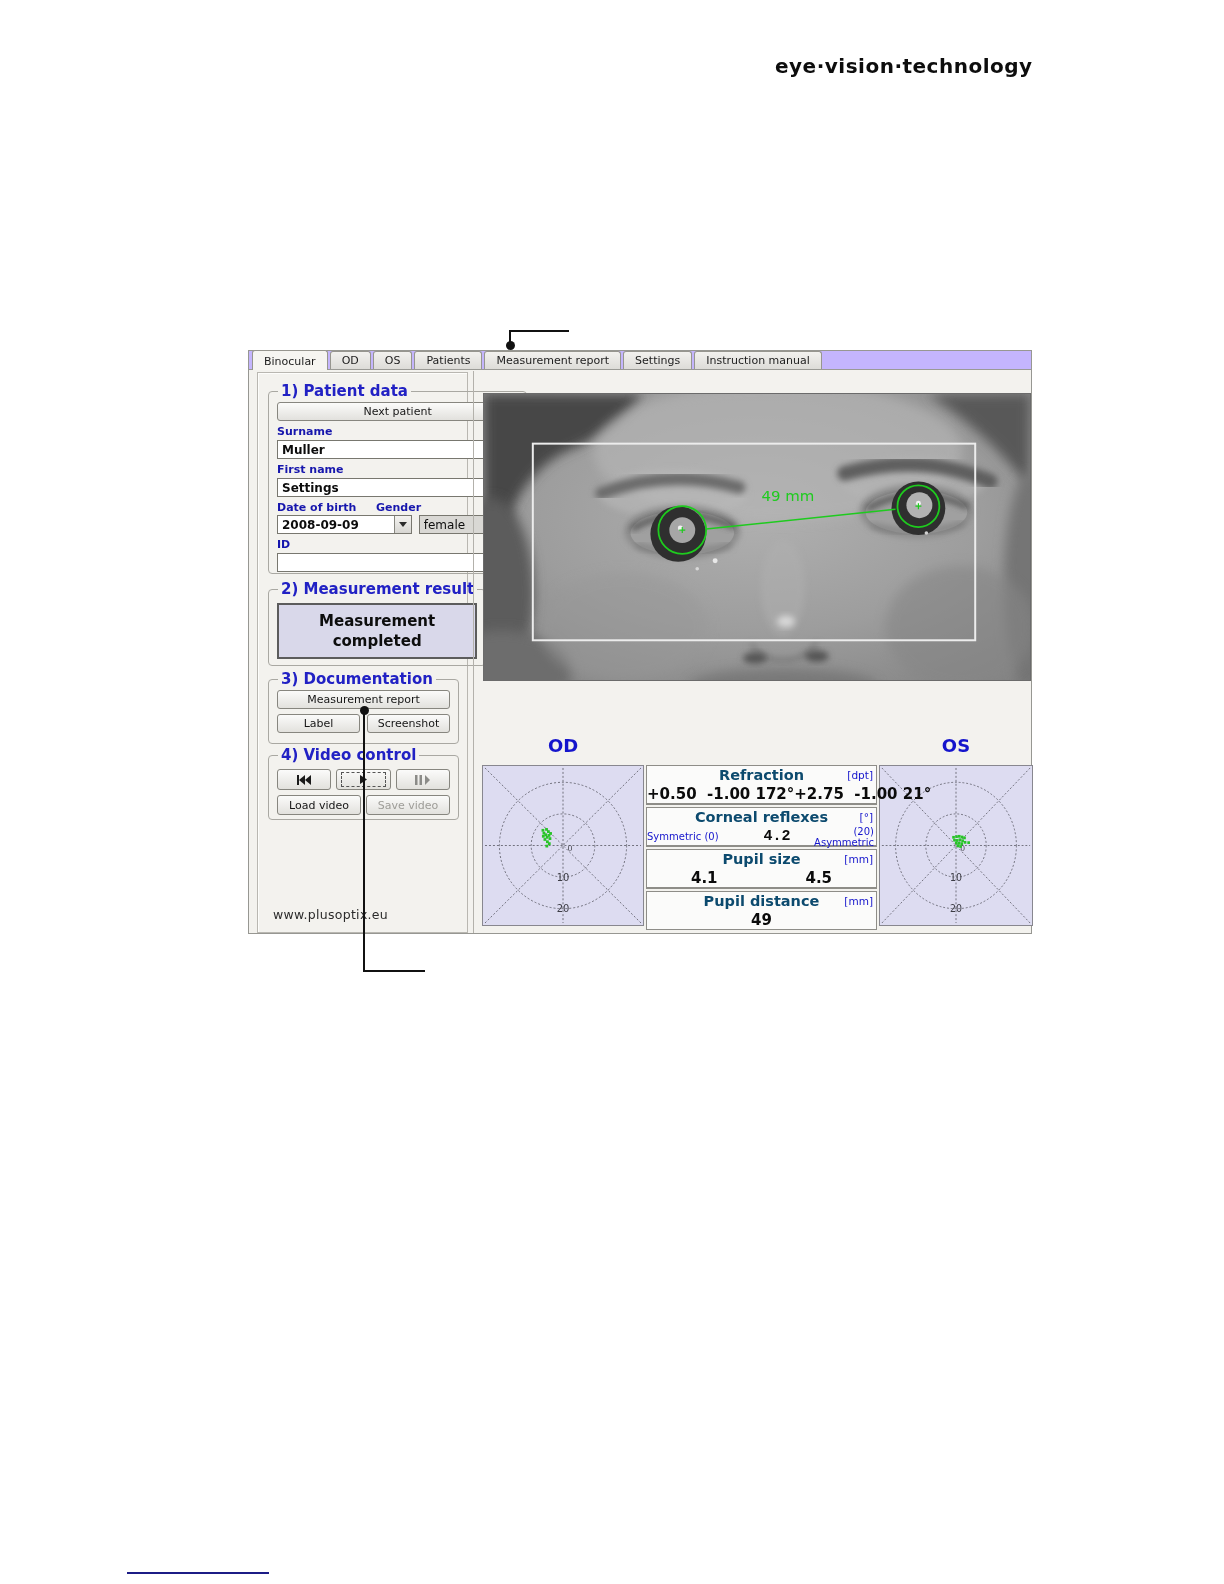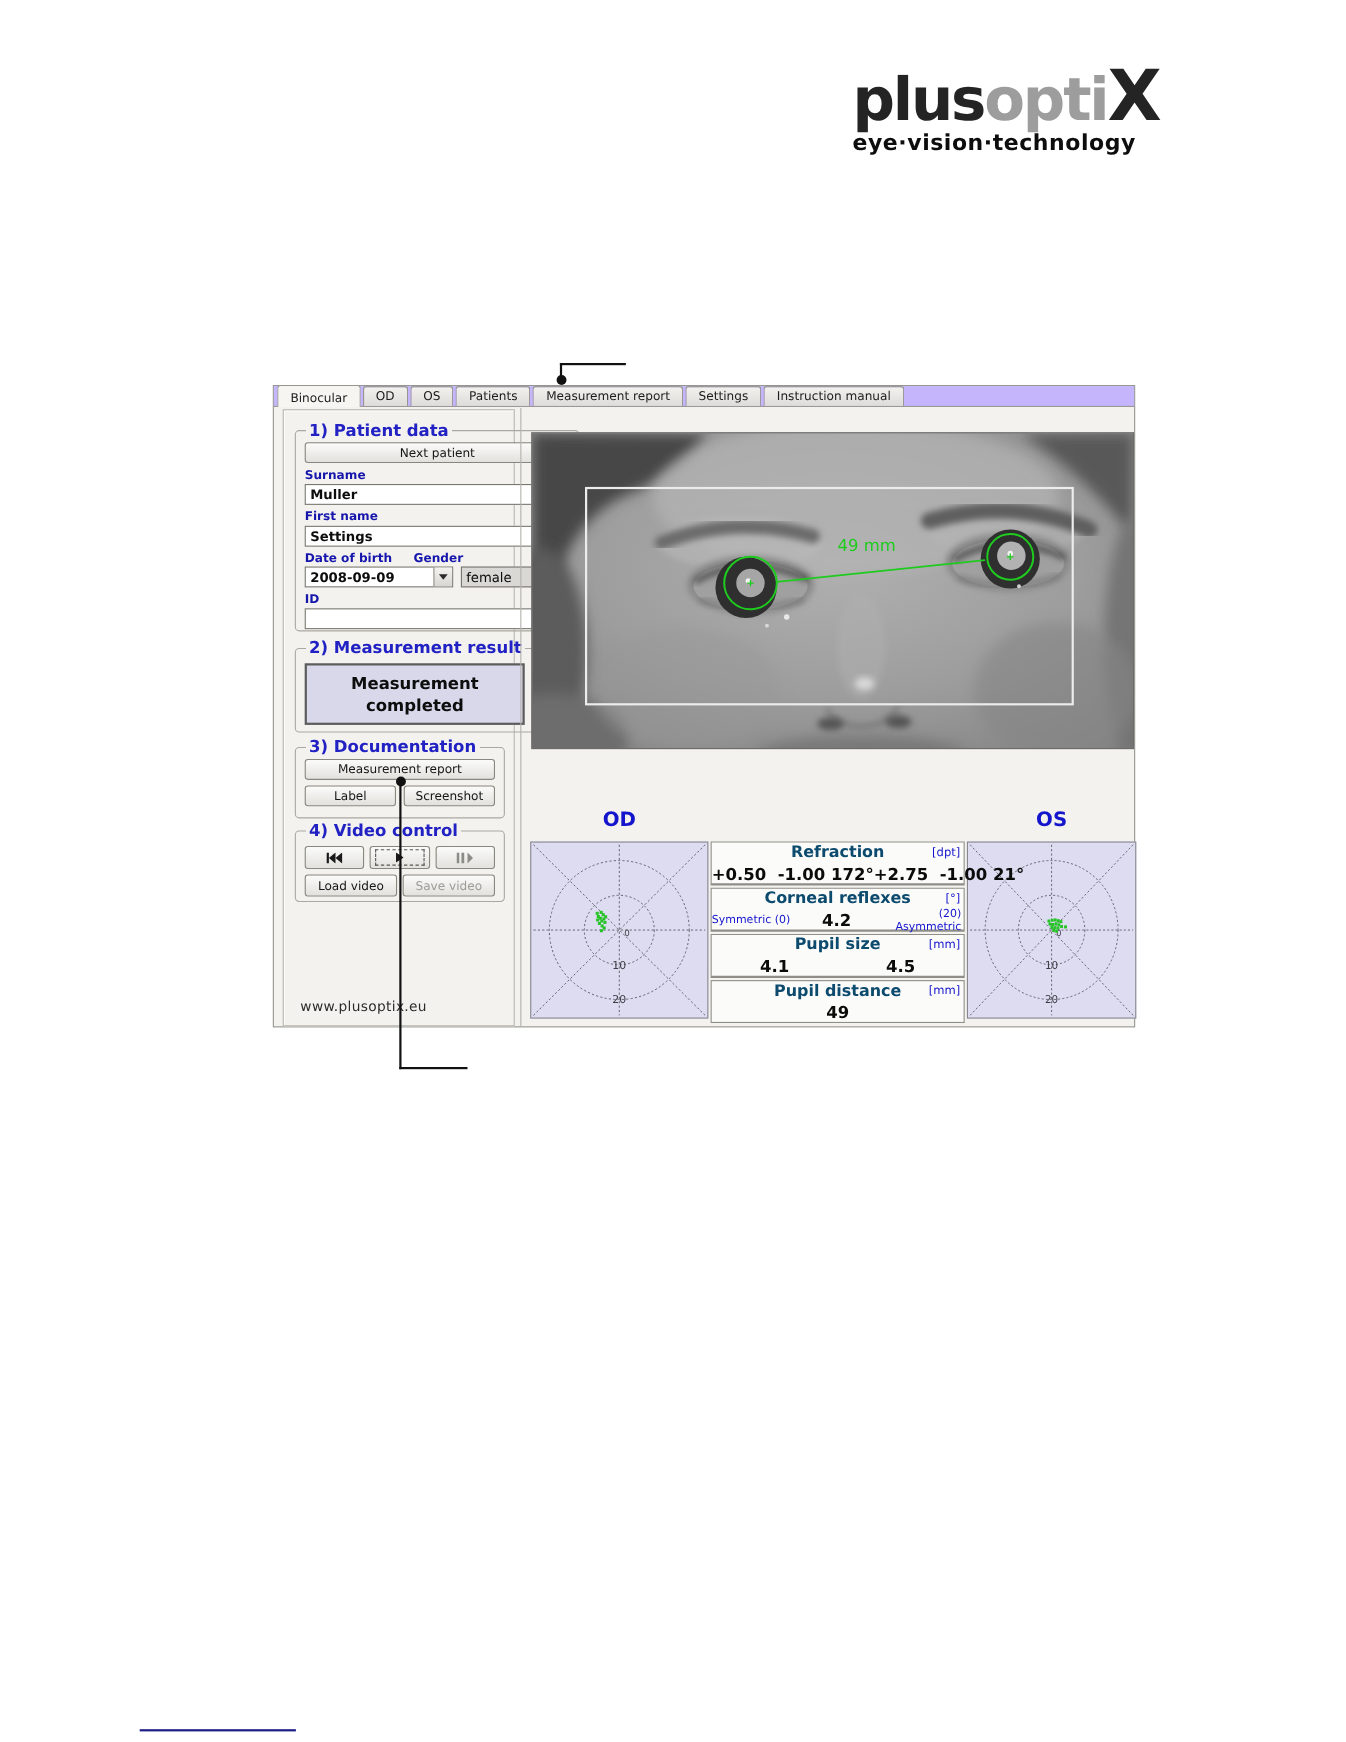--- a/index.html
+++ b/index.html
@@ -79,41 +79,40 @@
   .polar { position:absolute; top:414px; height:161px; background:#dddcf1; border:1px solid #88878f; }
   .polar-od { left:233px; width:162px; }
   .polar-os { left:630px; width:154px; }
   .polar svg { display:block; width:100%; height:100%; }
 
   .rtable { position:absolute; left:397px; top:414px; width:231px; height:161px; }
   .rblock { background:#fbfbfa; border:1px solid #8e8d88; border-bottom:2px solid #8e8d88; margin-bottom:2px; position:relative; }
   .rhead { position:relative; height:19px; }
   .rtitle { text-align:center; color:#0c4a6e; font-weight:bold; font-size:14.5px; line-height:19px; }
   .runit { position:absolute; right:3px; top:3px; color:#1414cc; font-size:10.5px; }
-  .rvals { display:flex; height:19px; align-items:center; }
+  .rvals { display:flex; height:19px; align-items:flex-start; }
   .rvals .v { flex:1; text-align:center; font-weight:bold; font-size:15px; color:#0b0b0b; }
   .pre { white-space:pre; }
   .tri { display:flex; height:19px; align-items:center; }
   .tri .side { flex:1; color:#1414cc; font-size:10px; }
   .tri .side.r { text-align:right; padding-right:2px; }
-  .tri .mid { flex:0 0 60px; text-align:center; font-weight:bold; font-size:15px; color:#0b0b0b; }
+  .tri .mid { flex:0 0 60px; text-align:right; font-weight:bold; font-size:15px; color:#0b0b0b;font-family:Liberation Mono, monospace; }
   .center-val { text-align:center; font-weight:bold; font-size:15px; color:#0b0b0b; height:19px; line-height:18px; }
 
   
   .footer-rule { position:absolute; left:127px; top:1572px; width:142px; height:2px; background:#1c1c86; }
 
   svg text { font-family:"DejaVu Sans", sans-serif; }
 </style>
 </head>
 <body>
 
 <div id="page">
 
   <div class="logo">
-    <div class="brand"><span class="b-plus">plus</span><span class="b-opti">opti</span><span class="b-x">X</span></div>
     <div class="tagline">eye·vision·technology</div>
   </div>
 
   <div class="ann" style="left:509px; top:330px; width:60px; height:2px;"></div>
   <div class="ann" style="left:509px; top:330px; width:2px; height:14px;"></div>
   <div class="ann-dot" style="left:506px; top:341px;"></div>
 
   <div class="ann-dot" style="left:360px; top:706px;"></div>
   <div class="ann" style="left:363px; top:712px; width:2px; height:260px;"></div>
   <div class="ann" style="left:363px; top:970px; width:62px; height:2px;"></div>

